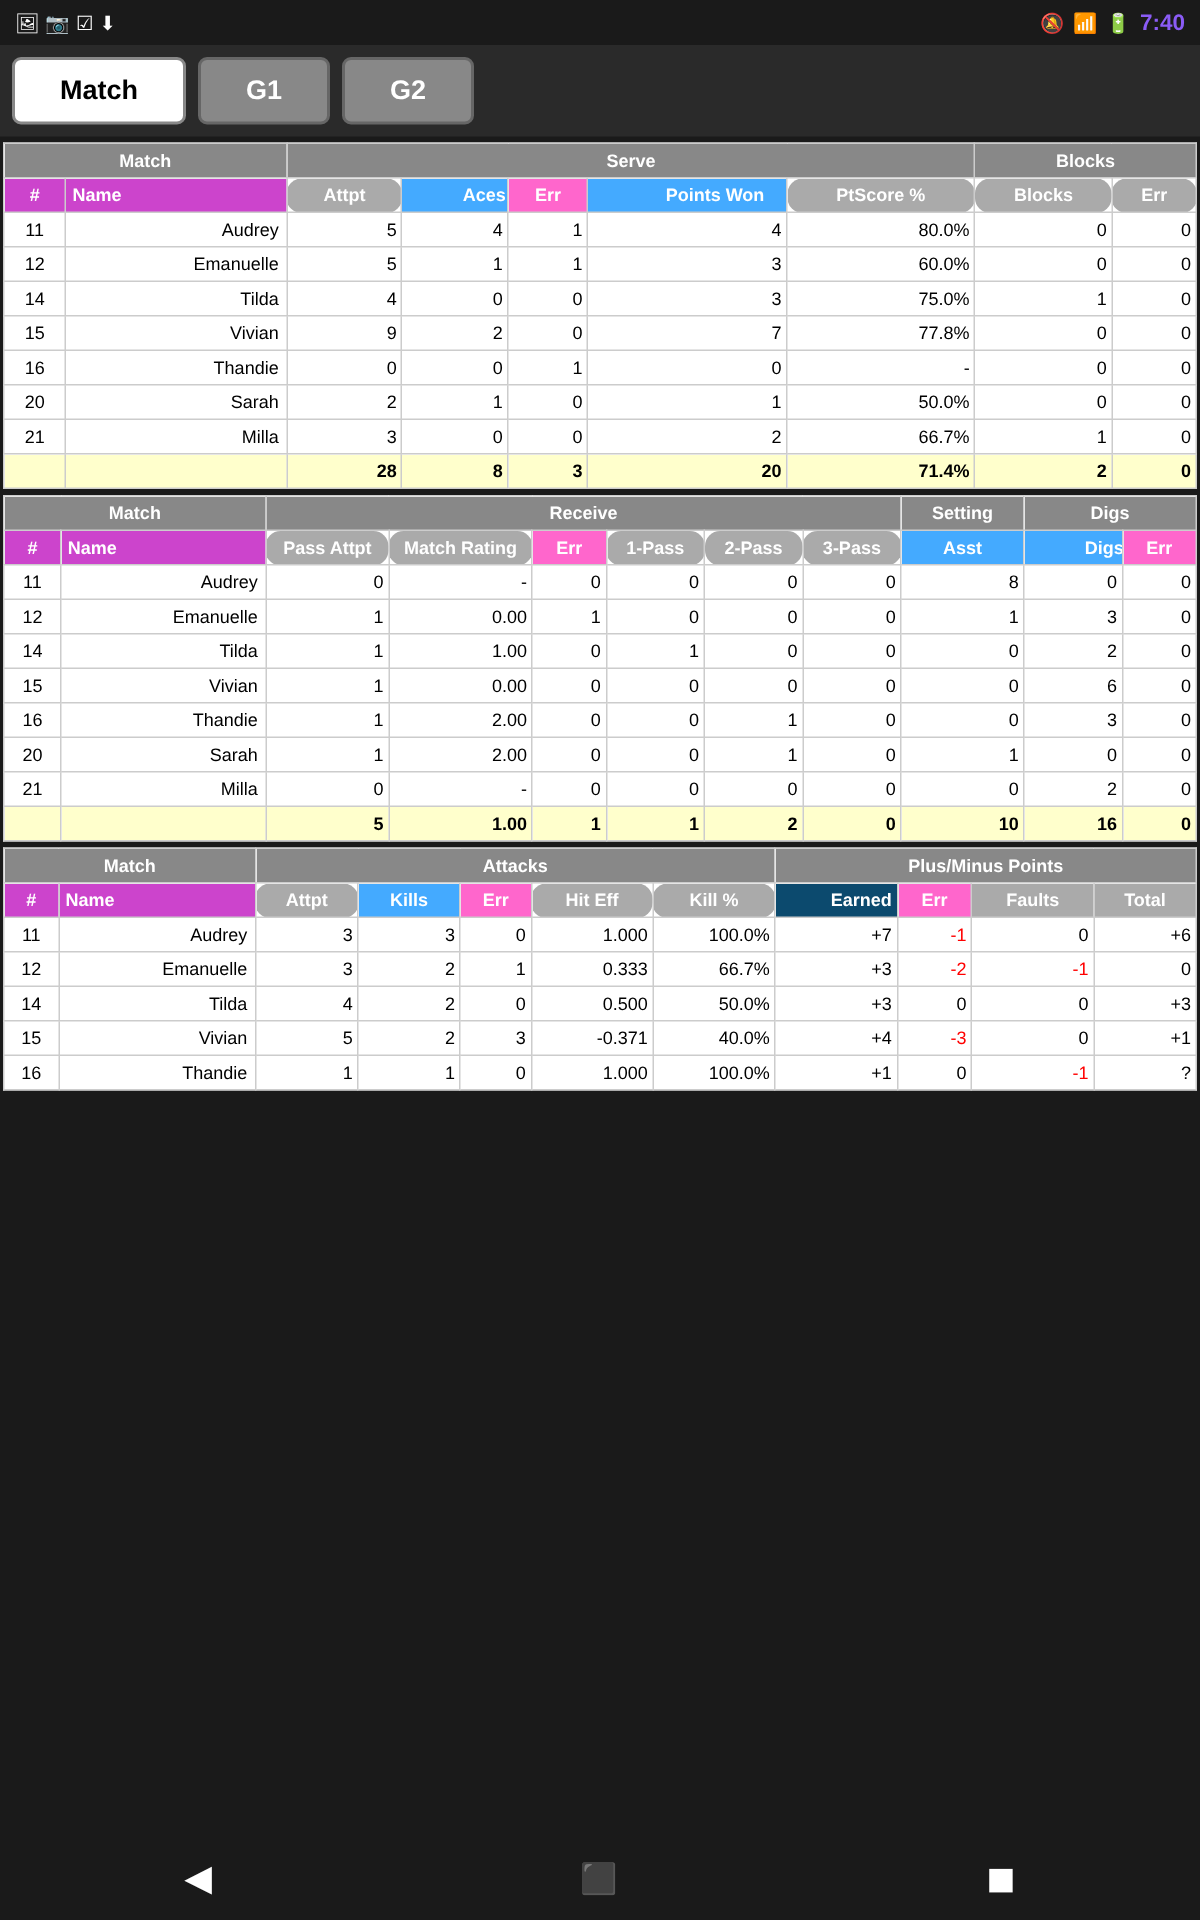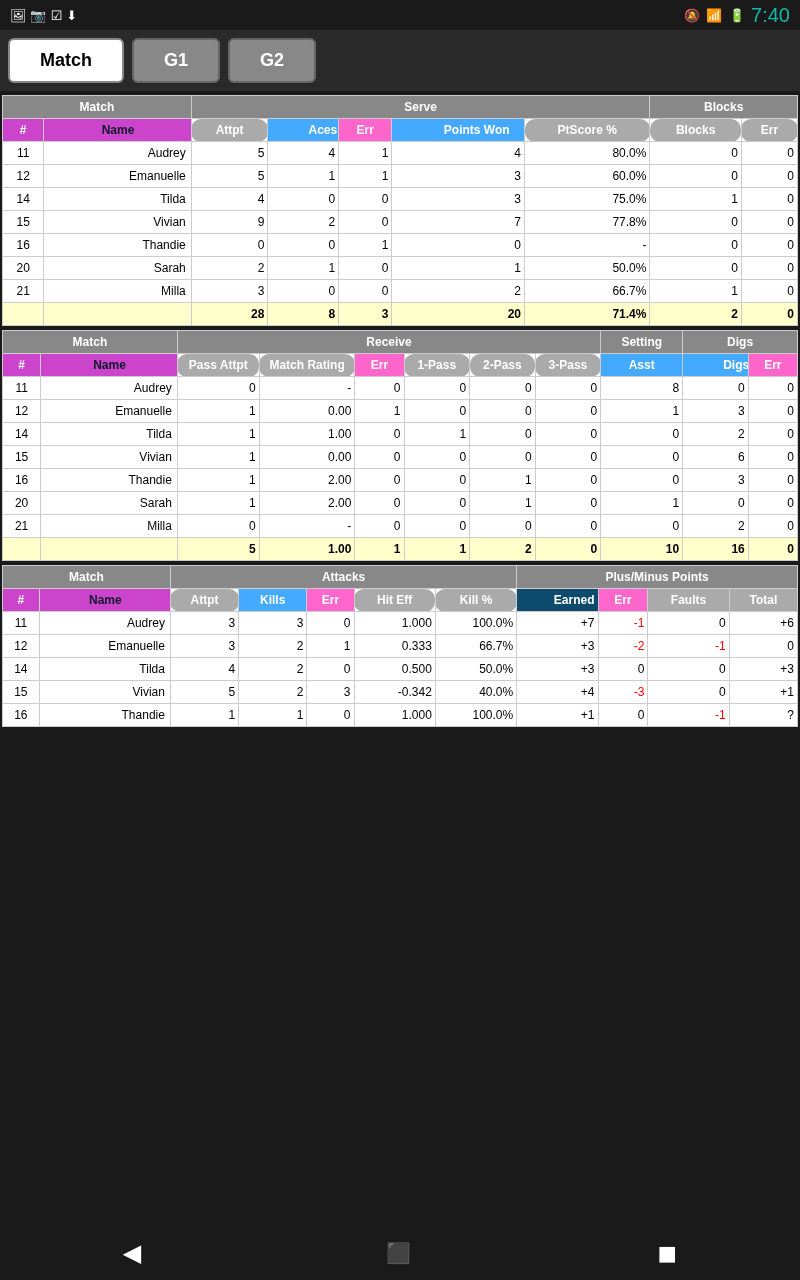--- a/index.html
+++ b/index.html
@@ -69,21 +69,21 @@
       font-size: 12px;
       overflow: hidden;
     }
 
     .header-section {
       background: #888;
       color: #fff;
       text-align: center;
       font-weight: bold;
     }
-    .col-name { background: #cc44cc; color: #0f172a; text-align: center; padding-left: 4px; }
+    .col-name { background: #cc44cc; color: #ffffff; text-align: left; padding-left: 4px; }
     .col-hash { background: #cc44cc; color: #fff; text-align: center; }
     .col-blue { background: #44aaff; color: #fff; text-align: center; padding-left: 40px; }
     .col-pink { background: #ff66cc; color: #fff; text-align: center; }
     .col-green { background: #aaa; color: #fff; text-align: center; border-radius: 10px; }
 
     .row-name { text-align: right; padding-right: 5px; }
     .row-num { text-align: center; }
     .totals-row { background: #ffffcc; }
     .totals-row td { font-weight: bold; }
 
@@ -125,21 +125,21 @@
   <div style="display:flex;gap:4px;">
     <span>🖼</span>
     <span>📷</span>
     <span>☑</span>
     <span>⬇</span>
   </div>
   <div style="display:flex;gap:6px;align-items:center;">
     <span>🔕</span>
     <span>📶</span>
     <span>🔋</span>
-    <span style="font-weight:normal;color:#14b8a6;font-size:20px;">7:40</span>
+    <span style="font-weight:bold;color:#8b5cf6;font-size:15px;">7:40</span>
   </div>
 </div>
 
 <div class="tab-bar">
   <button class="tab-btn active">Match</button>
   <button class="tab-btn inactive">G1</button>
   <button class="tab-btn inactive">G2</button>
 </div>
 
 <div class="scroll-area">
@@ -491,21 +491,21 @@
     <td class="">0</td>
     <td class="">0</td>
     <td>+3</td>
   </tr>
           <tr>
     <td class="row-num">15</td>
     <td class="row-name">Vivian</td>
     <td>5</td>
     <td>2</td>
     <td>3</td>
-    <td>-0.342</td>
+    <td>-0.371</td>
     <td>40.0%</td>
     <td>+4</td>
     <td class="red-text">-3</td>
     <td class="">0</td>
     <td>+1</td>
   </tr>
           <tr>
     <td class="row-num">16</td>
     <td class="row-name">Thandie</td>
     <td>1</td>

